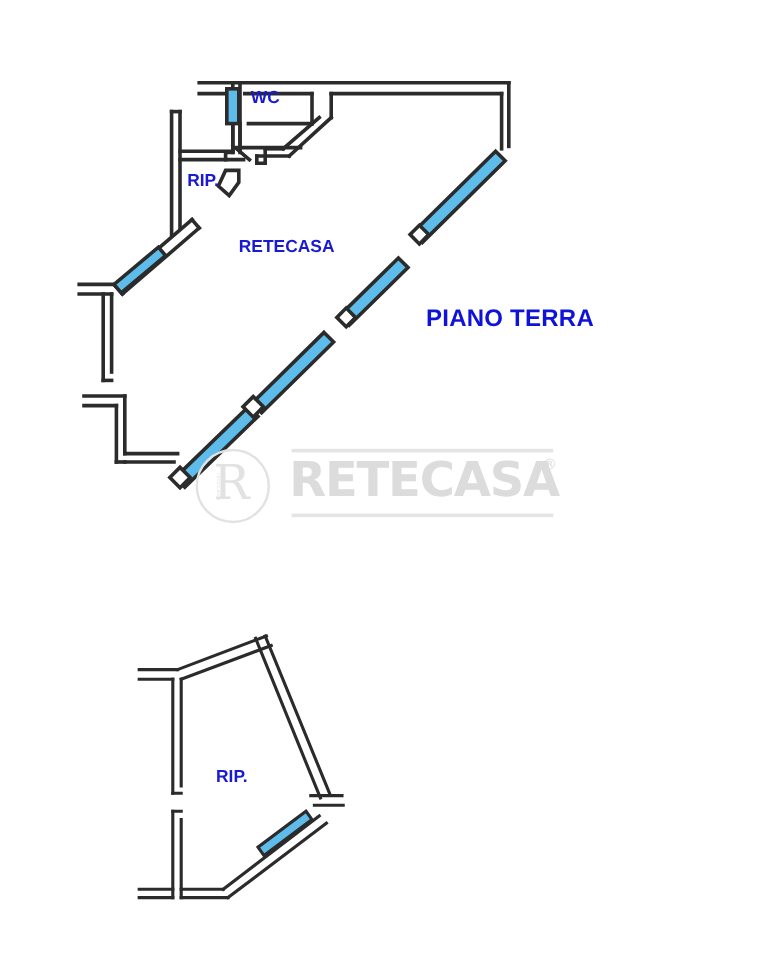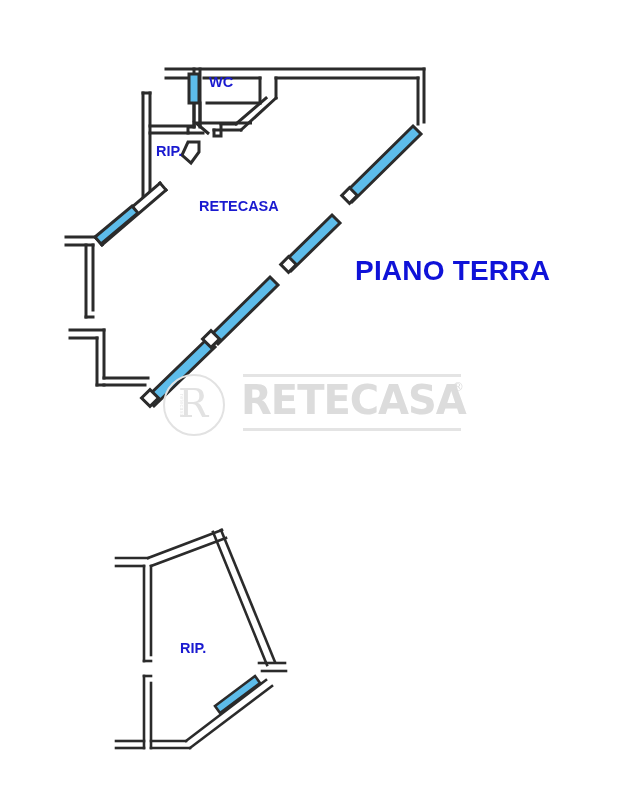--- a/index.html
+++ b/index.html
@@ -24,21 +24,21 @@
     position: absolute;
     left: 0; top: 0;
     width: 641px;
     height: 807px;
     display: block;
   }
   .plan-title {
     position: absolute;
     font-family: "Liberation Sans", sans-serif;
     font-weight: bold;
-    font-size: 28px;
+    font-size: 20px;
     color: #0f12d8;
     letter-spacing: 0.2px;
     white-space: nowrap;
   }
   #title-ground { left: 355px; top: 255px; }
   #title-basement { left: 289px; top: 570px; }
 
   .room-label {
     position: absolute;
     font-family: Liberation Sans, sans-serif;

